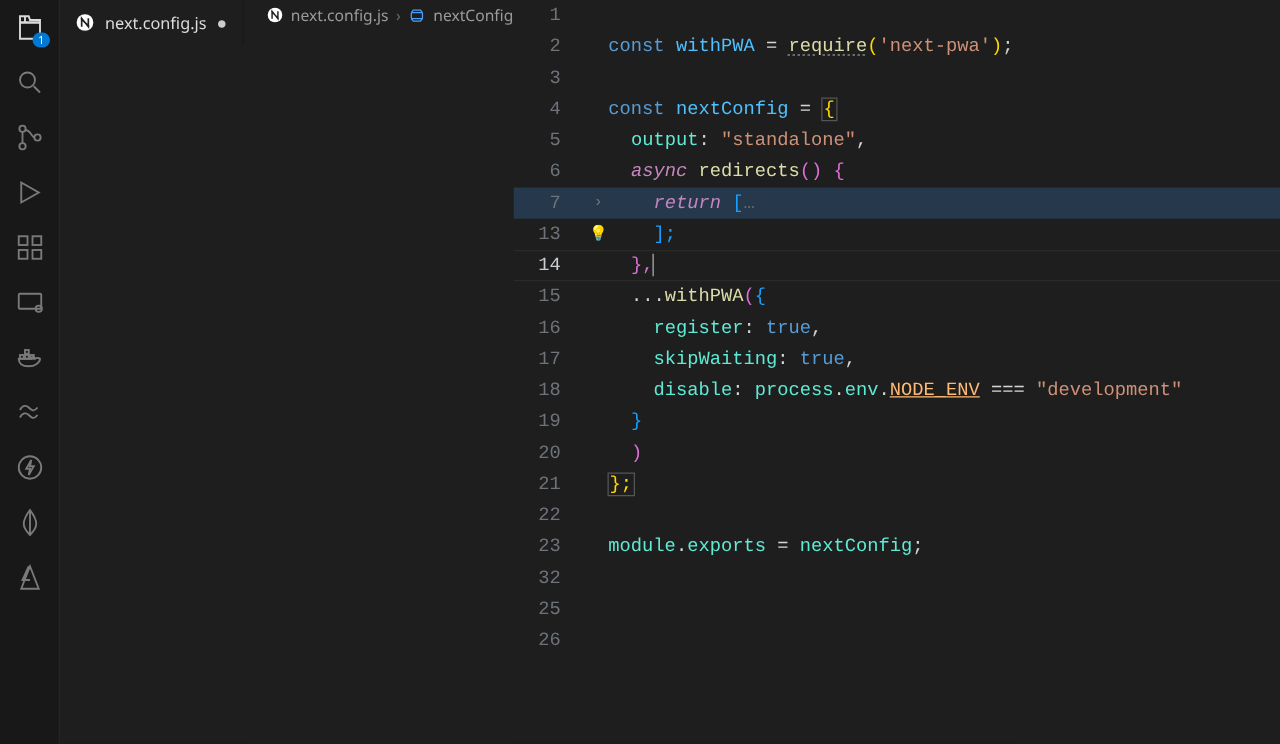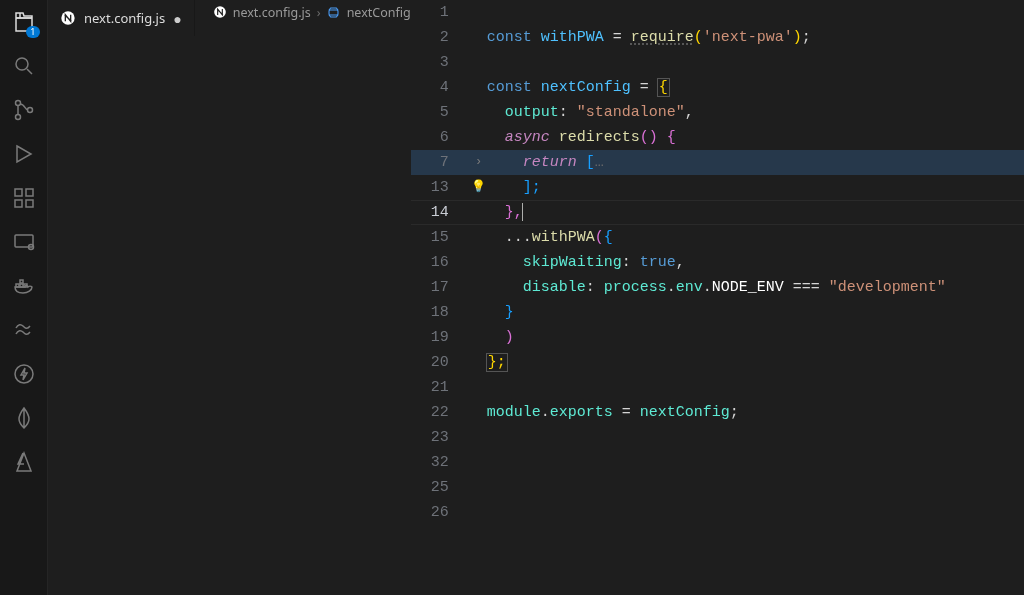--- a/index.html
+++ b/index.html
@@ -35,21 +35,21 @@
   .fn { color: #dcdcaa; margin-top: 28px; }         
   .var { color: #4fc1ff; }        
   .prop { color: #5eead4; text-align: right; }       
   .str { color: #ce9178; } 
   .punc { color: #d4d4d4; }
   .brace-y { color: #ffd700; }
   .brace-p { color: #da70d6; }
   .brace-b { color: #179fff; }
   .op { color: #d4d4d4; }
   .dim { color:#6a6a6a; }
-  .envc { color:#ffffff; }
+  .envc { color:#fdba74;text-decoration:underline; }
   .require-underline { text-decoration: underline dotted #6a6a6a; text-underline-offset: 3px;}
   .caret { display:inline-block; width:0; border-left:1px solid #aeafad; height:18px; vertical-align:middle; margin-left:-1px;}
   .brkt-box { border:1px solid #555; padding:0 1px; margin:0 -1px;}
 </style>
 </head>
 <body>
 
 <div class="app">
 
   <div class="activity-bar">
@@ -215,20 +215,21 @@
         <div class="row"></div>
         <div class="row"><span class="kw">const</span> <span class="var">withPWA</span><span class="op"> = </span><span class="fn require-underline">require</span><span class="brace-y">(</span><span class="str">'next-pwa'</span><span class="brace-y">)</span><span class="punc">;</span></div>
         <div class="row"></div>
         <div class="row"><span class="kw">const</span> <span class="var">nextConfig</span><span class="op"> = </span><span class="brace-y brkt-box">{</span></div>
         <div class="row">  <span class="prop">output</span><span class="punc">: </span><span class="str">"standalone"</span><span class="punc">,</span></div>
         <div class="row">  <span class="kwit">async</span> <span class="fn">redirects</span><span class="brace-p">() </span><span class="brace-p">{</span></div>
         <div class="row">    <span class="kwit">return</span><span class="brace-b"> [</span><span class="dim">…</span></div>
         <div class="row">    <span class="brace-b">];</span></div>
         <div class="row">  <span class="brace-p">},</span><span class="caret"></span></div>
         <div class="row">  <span class="punc">...</span><span class="fn">withPWA</span><span class="brace-p">(</span><span class="brace-b">{</span></div>
+        <div class="row">    <span class="prop">register</span><span class="punc">: </span><span class="kw">true</span><span class="punc">,</span></div>
         <div class="row">    <span class="prop">skipWaiting</span><span class="punc">: </span><span class="kw">true</span><span class="punc">,</span></div>
         <div class="row">    <span class="prop">disable</span><span class="punc">: </span><span class="prop">process</span><span class="punc">.</span><span class="prop">env</span><span class="punc">.</span><span class="envc">NODE_ENV</span><span class="op"> === </span><span class="str">"development"</span></div>
         <div class="row">  <span class="brace-b">}</span></div>
         <div class="row">  <span class="brace-p">)</span></div>
         <div class="row"><span class="brace-y brkt-box">};</span></div>
         <div class="row"></div>
         <div class="row"><span class="prop">module</span><span class="punc">.</span><span class="prop">exports</span><span class="op"> = </span><span class="prop">nextConfig</span><span class="punc">;</span></div>
         <div class="row"></div>
         <div class="row"></div>
       </div>

